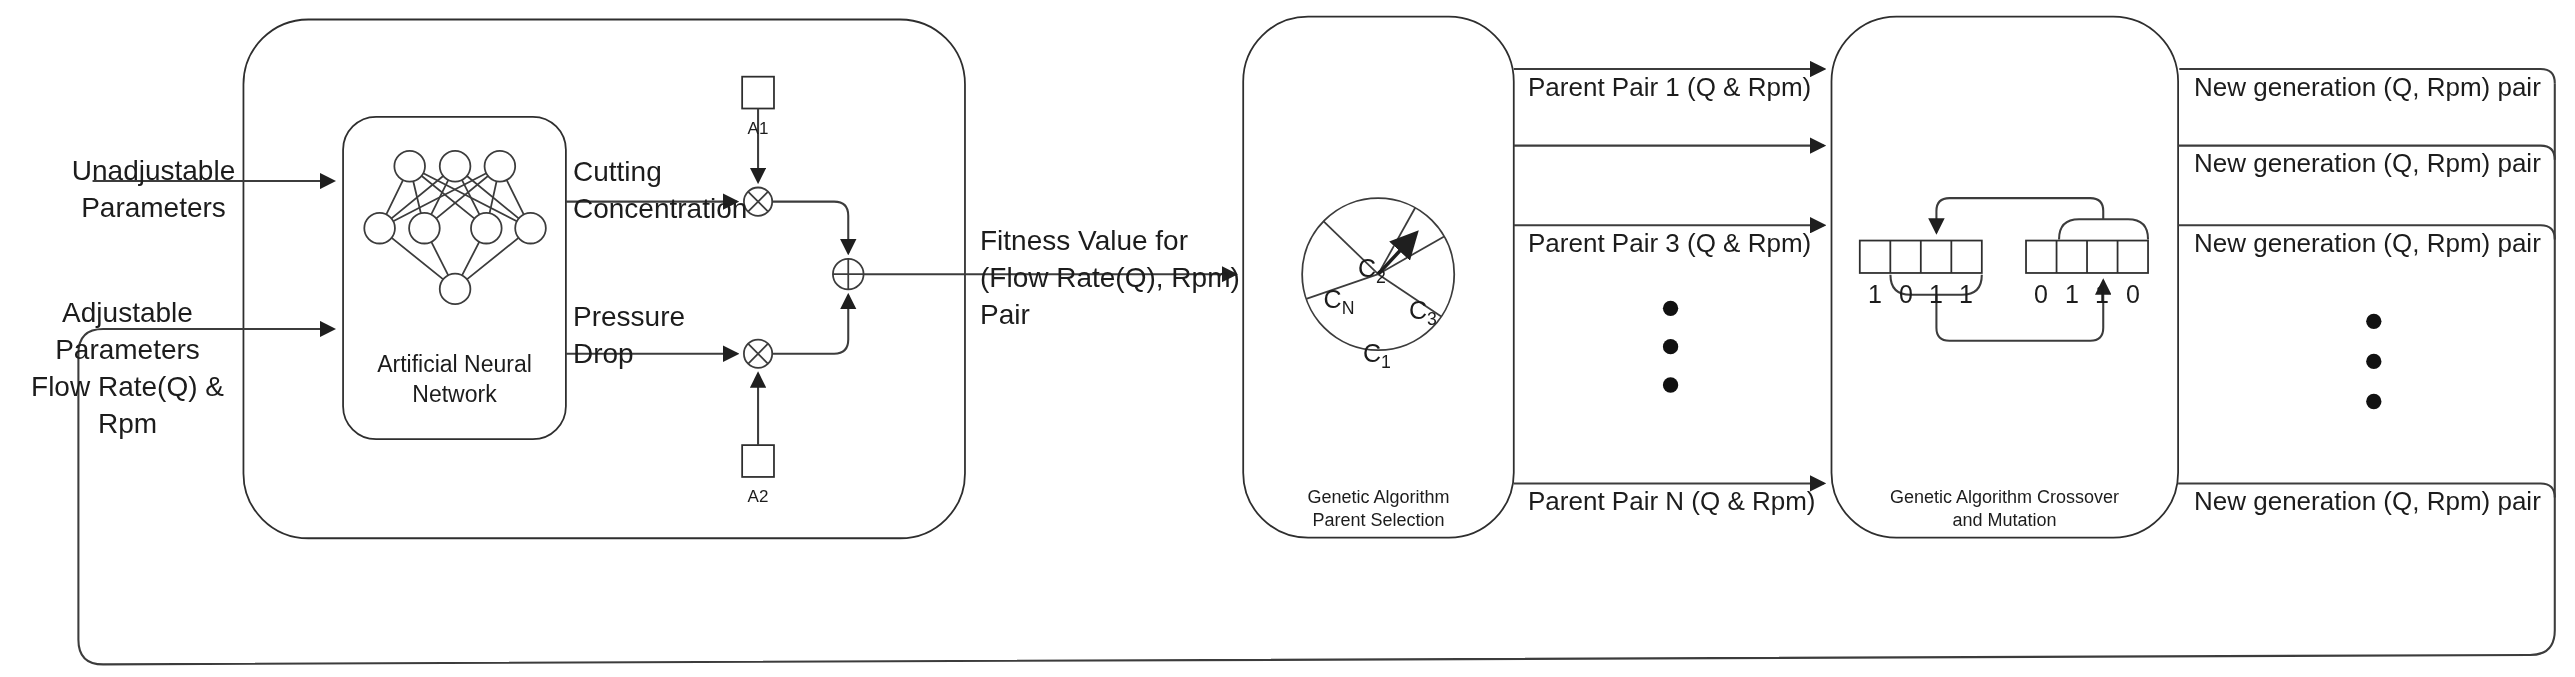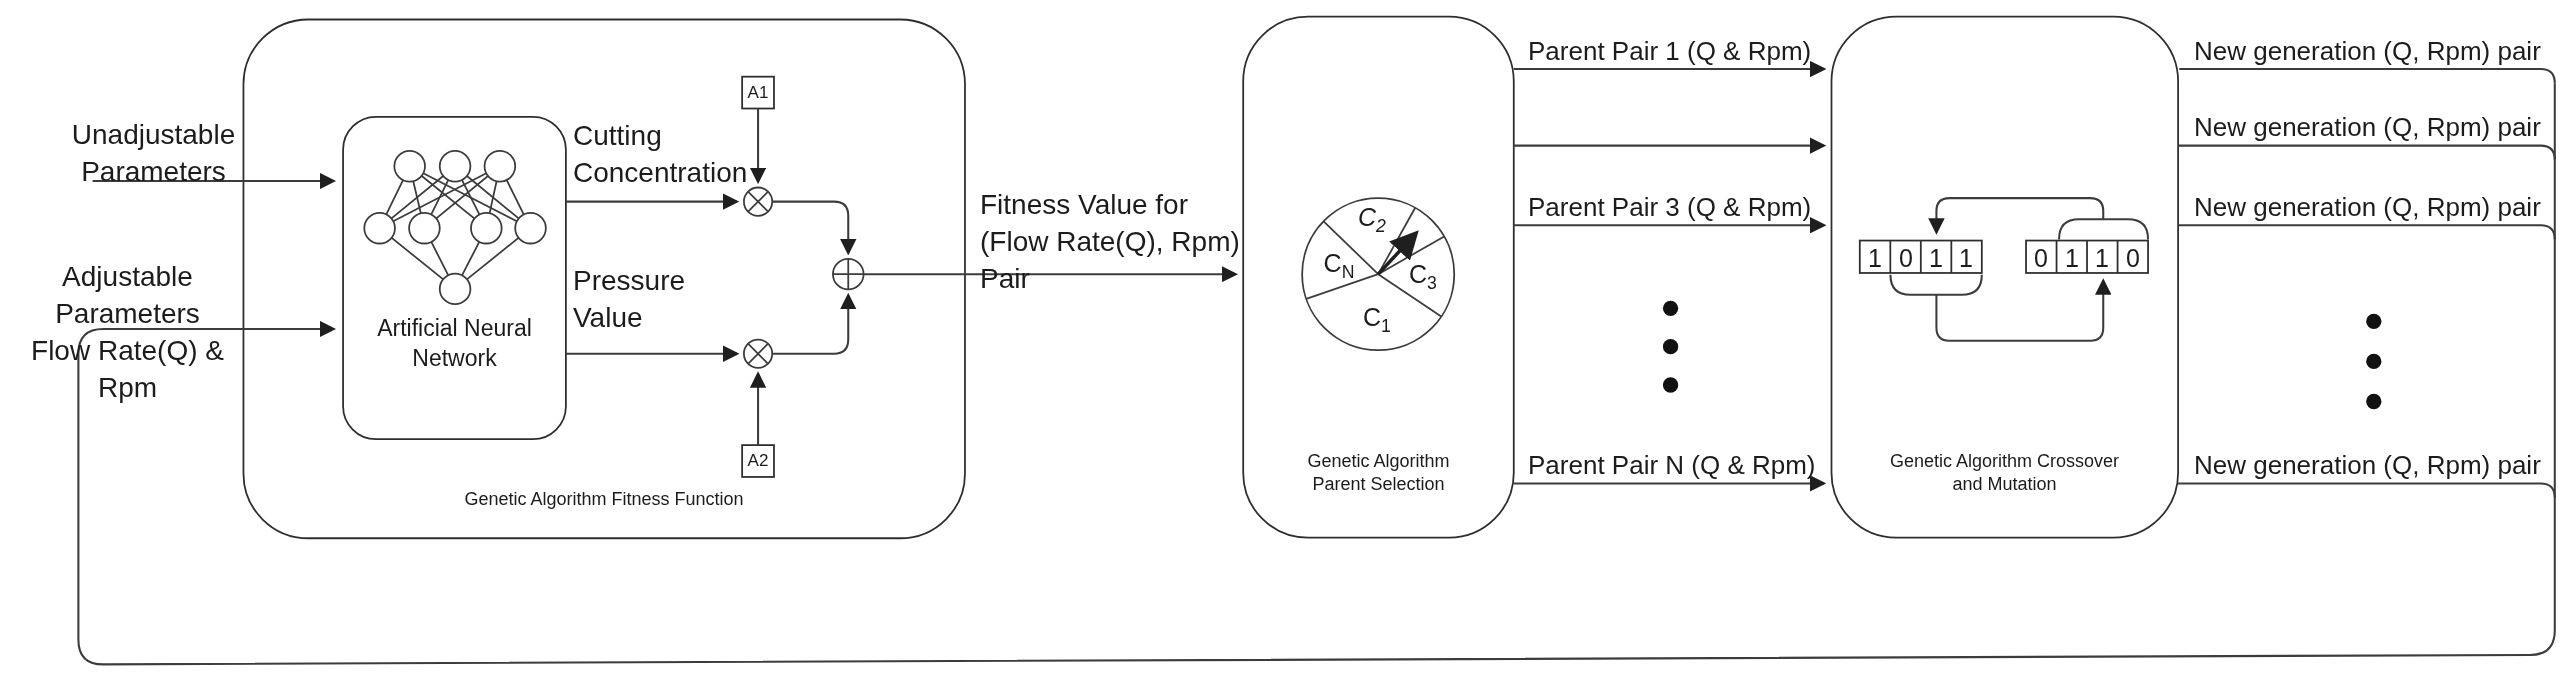--- a/index.html
+++ b/index.html
@@ -1,19 +1,19 @@
 <!DOCTYPE html>
 <html style="font-size:9.4px"><head>
 <meta charset="utf-8">
 <style>
   html,body{margin:0;padding:0;background:#ffffff;}
   #canvas{position:relative;width:2576px;height:678px;background:#ffffff;overflow:hidden;
           font-family:"Liberation Sans","DejaVu Sans",sans-serif;color:#1c1c1c;}
   svg.wires{position:absolute;left:0;top:0;width:2576px;height:678px;}
-  .lbl{position:absolute;white-space:pre-line;color:#1c1c1c;}
+  .lbl{position:absolute;white-space:pre-line;color:#1c1c1c;margin-top:36px;}
   .c{text-align:center;}
   .f38{font-size:28px;line-height:1.32;}
   .f42{font-size:23px;line-height:1.3;}
   .f44{font-size:26px;line-height:1.3;}
   .boxcap{font-size:18px;line-height:1.3;}
   .gain{font-size:17px;line-height:32px;text-align:center;width:32px;height:48px;}
   .digit{font-size:25px;transform:translate(-50%,-50%);}
   .wheel-lbl{font-size:25px;transform:translate(-50%,-50%);}
   .wheel-lbl sub{font-size:17.7px;}
 </style>
@@ -129,30 +129,29 @@
   <div class="lbl f38 c" style="left:56px;top:117px;width:195px;">Unadjustable
 Parameters</div>
   <div class="lbl f38 c" style="left:0px;top:259px;width:255px;">Adjustable Parameters
 Flow Rate(Q) &amp; Rpm</div>
 
   <div class="lbl f42 c" style="left:347px;top:314px;width:215px;">Artificial Neural
 Network</div>
   <div class="lbl f38" style="left:573px;top:118px;width:248px;">Cutting
 Concentration</div>
   <div class="lbl f38" style="left:573px;top:263px;width:177px;">Pressure
-Value</div>
+Drop</div>
   <div class="lbl gain" style="left:742px;top:77px;">A1</div>
   <div class="lbl gain" style="left:742px;top:445px;">A2</div>
-  <div class="lbl boxcap c" style="left:243px;top:488px;width:722px;">Genetic Algorithm Fitness Function</div>
   <div class="lbl f38" style="left:980px;top:187px;width:277px;">Fitness Value for
 (Flow Rate(Q), Rpm) Pair</div>
 
   <div class="lbl boxcap c" style="left:1246px;top:450px;width:265px;">Genetic Algorithm
 Parent Selection</div>
-  <div class="lbl wheel-lbl" style="left:1372px;top:220px;font-style:italic;"><span>C</span><sub>2</sub></div>
+  <div class="lbl wheel-lbl" style="left:1372px;top:235px;"><span>C</span><sub>2</sub></div>
   <div class="lbl wheel-lbl" style="left:1339px;top:266px;"><span>C</span><sub>N</sub></div>
   <div class="lbl wheel-lbl" style="left:1423px;top:277px;"><span>C</span><sub>3</sub></div>
   <div class="lbl wheel-lbl" style="left:1377px;top:320px;"><span>C</span><sub>1</sub></div>
 
   <div class="lbl f44" style="left:1528px;top:35px;">Parent Pair 1 (Q &amp; Rpm)</div>
   <div class="lbl f44" style="left:1528px;top:191px;">Parent Pair 3 (Q &amp; Rpm)</div>
   <div class="lbl f44" style="left:1528px;top:449px;">Parent Pair N (Q &amp; Rpm)</div>
 
   <div class="lbl boxcap c" style="left:1834px;top:450px;width:341px;">Genetic Algorithm Crossover
 and Mutation</div>

